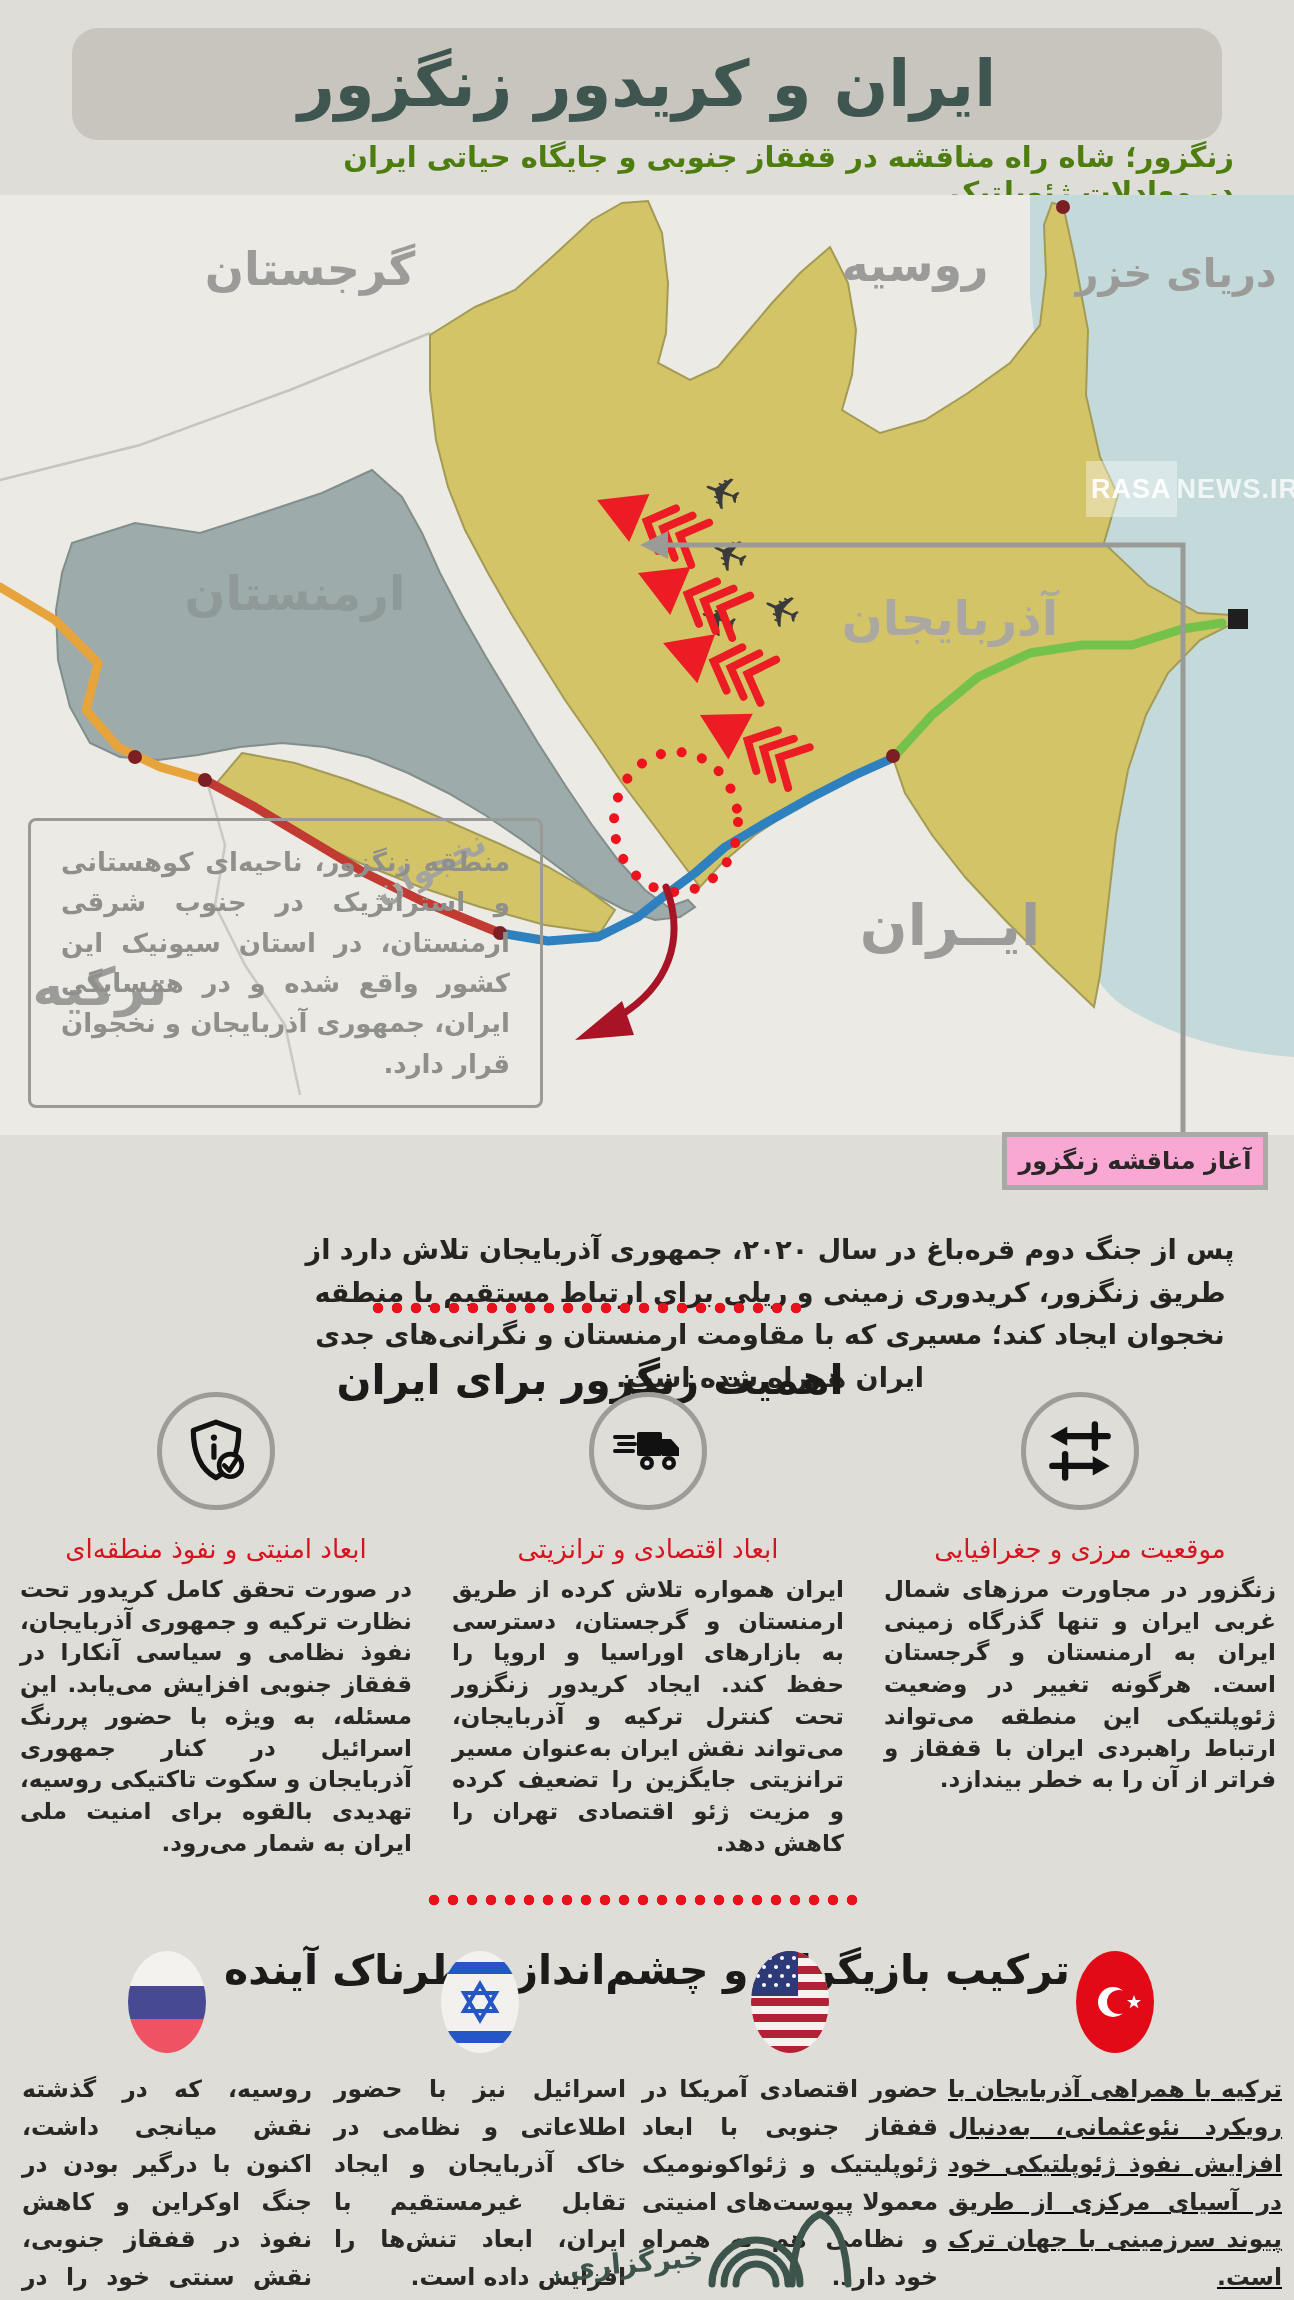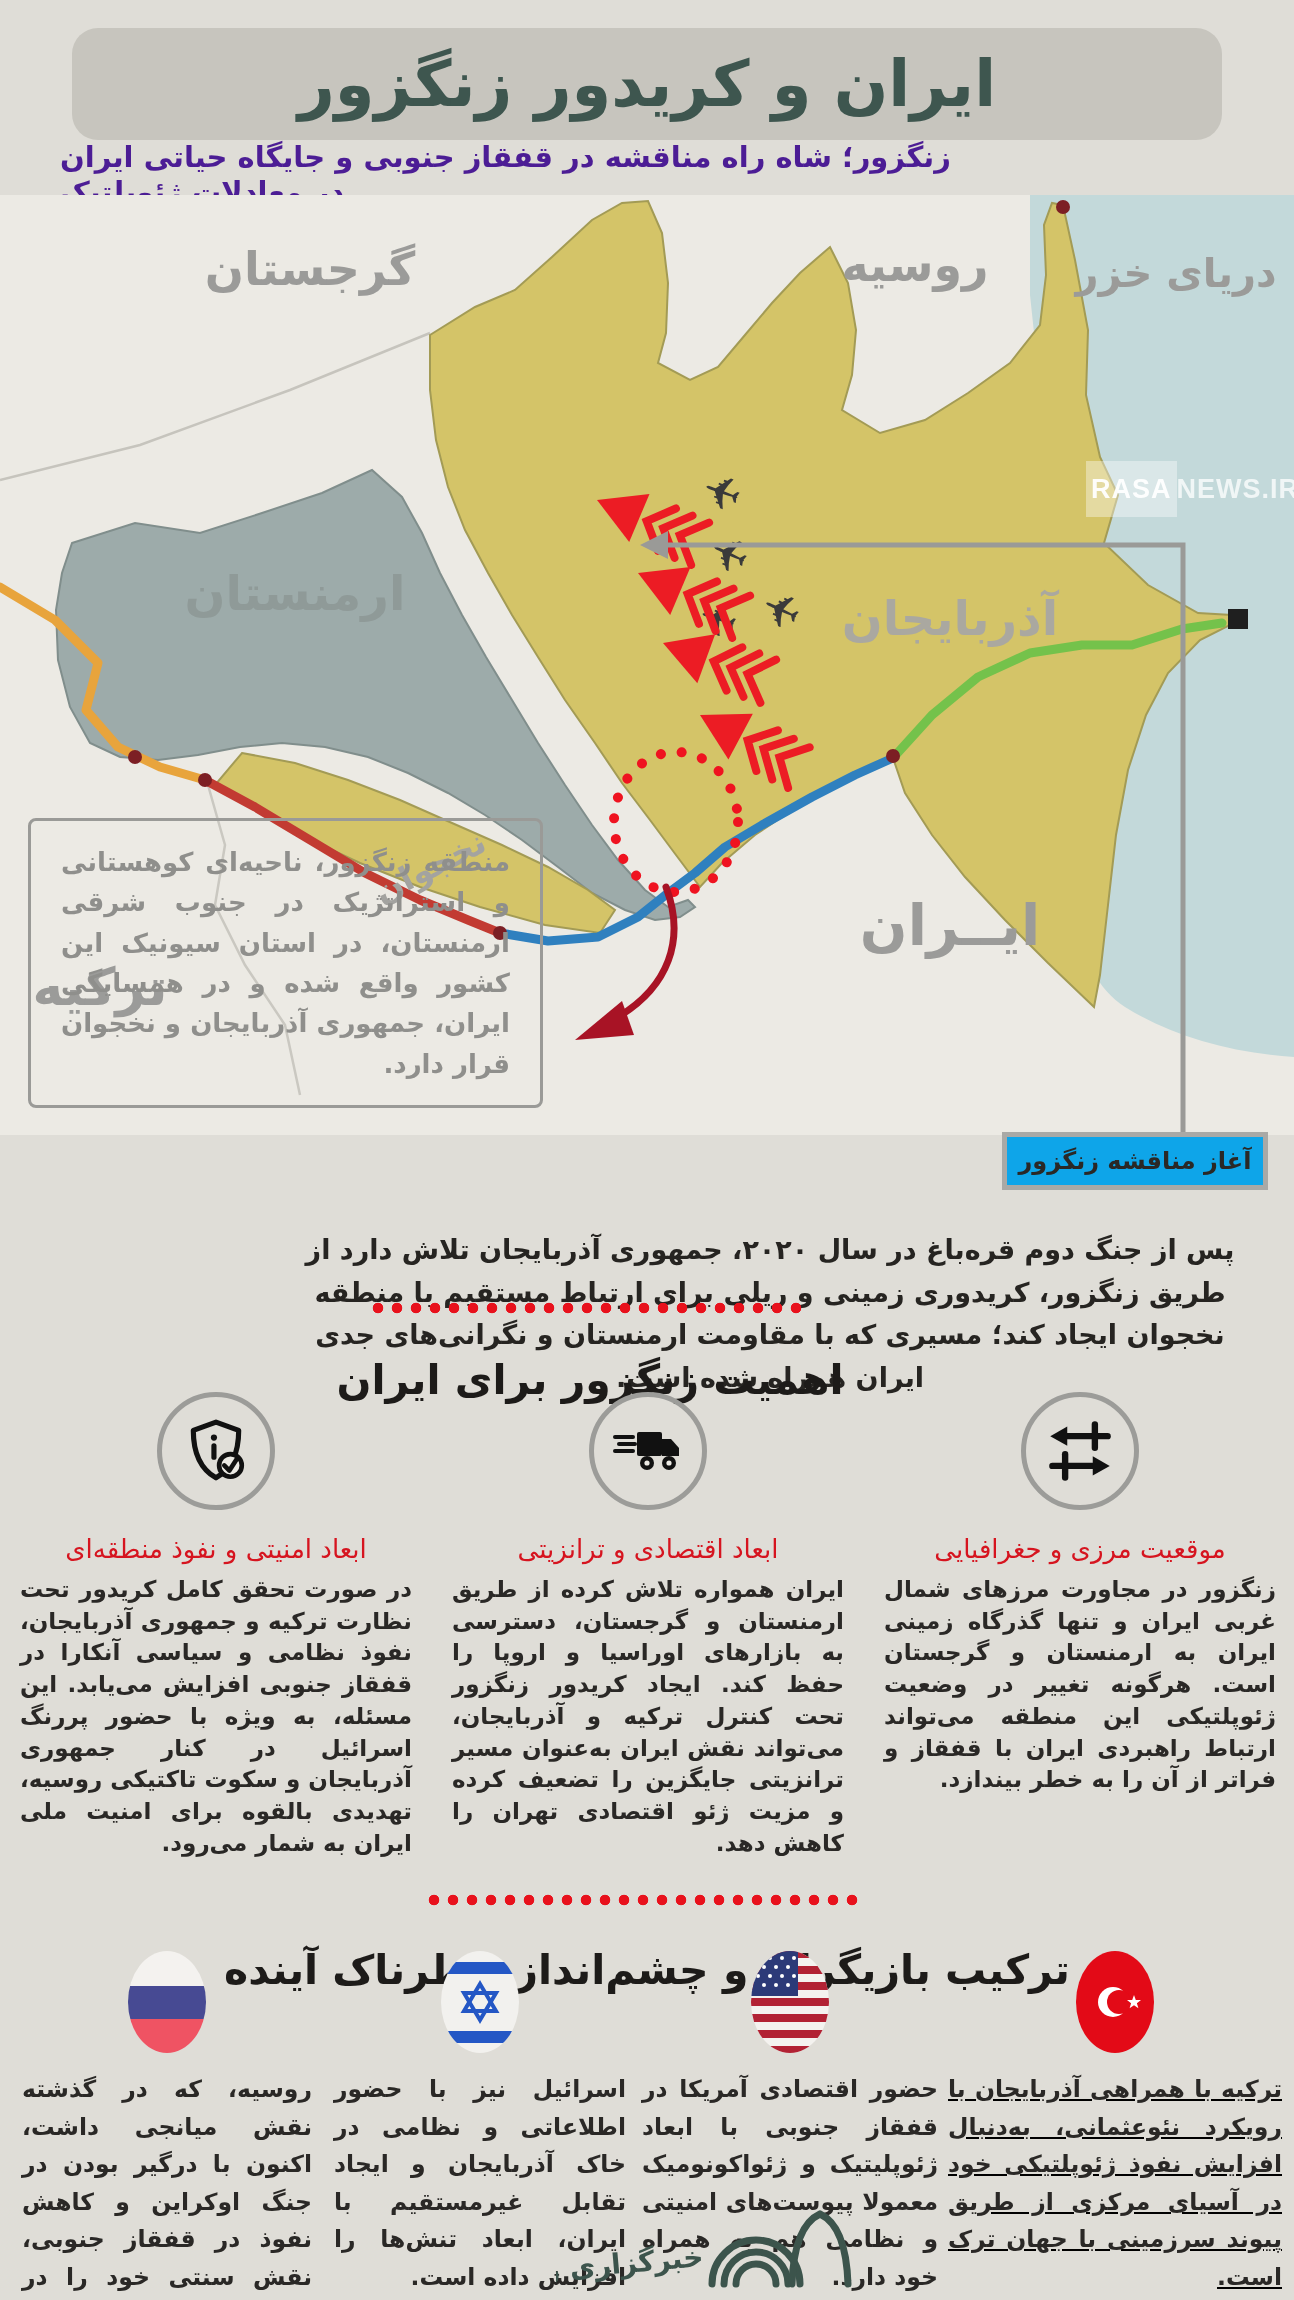--- a/index.html
+++ b/index.html
@@ -3,30 +3,30 @@
 <meta charset="utf-8">
 <style>
   html,body{margin:0;padding:0;background:#dfddd7;}
   #page{position:relative;width:1294px;height:2300px;background:#dfddd7;overflow:hidden;
         font-family:"DejaVu Sans",sans-serif;}
   .rtl{direction:rtl;}
   
   .title-box{position:absolute;left:72px;top:28px;width:1150px;height:112px;
     background:#c7c5be;border-radius:26px;display:flex;align-items:center;justify-content:center;}
   .title-box h1{margin:12px;font-size:64px;font-weight:900;color:#3e564f;letter-spacing:0;}
-  .subtitle{position:absolute;left:60px;top:140px;width:1174px;text-align:left;
-    font-size:29px;font-weight:900;color:#4c1d95;line-height:1.22;}
+  .subtitle{position:absolute;left:60px;top:140px;width:1174px;text-align:right;
+    font-size:29px;font-weight:900;color:#4d7c0f;line-height:1.22;}
   
   .map-svg{position:absolute;left:0;top:195px;width:1294px;height:940px;z-index:1;}
   .callout{position:absolute;left:28px;top:818px;width:515px;height:290px;z-index:2;
     border:3px solid #9a9a97;border-radius:8px;box-sizing:border-box;
     display:flex;align-items:center;padding:18px 30px;
     color:#8f8f8c;font-size:26px;font-weight:700;line-height:1.55;text-align:justify;}
   .conflict-label{position:absolute;left:1002px;top:1132px;width:266px;height:58px;z-index:2;
-    border:5px solid #a9a9a6;background:#0ea5e9;box-sizing:border-box;
+    border:5px solid #a9a9a6;background:#f9a8d4;box-sizing:border-box;
     display:flex;align-items:center;justify-content:center;
     font-size:24px;font-weight:900;color:#2a2826;}
   .watermark{position:absolute;left:1086px;top:474px;z-index:2;
     font-family:"Liberation Sans","DejaVu Sans",sans-serif;font-weight:700;font-size:27px;letter-spacing:1px;}
   .watermark .wm-a{background:rgba(255,255,255,.38);color:rgba(255,255,255,.95);padding:13px 5px;}
   .watermark .wm-b{color:rgba(255,255,255,.75);}
   
   .intro{position:absolute;left:290px;top:1202px;width:960px;text-align:center;
     font-size:27px;font-weight:700;color:#262421;line-height:1.58;}
   

